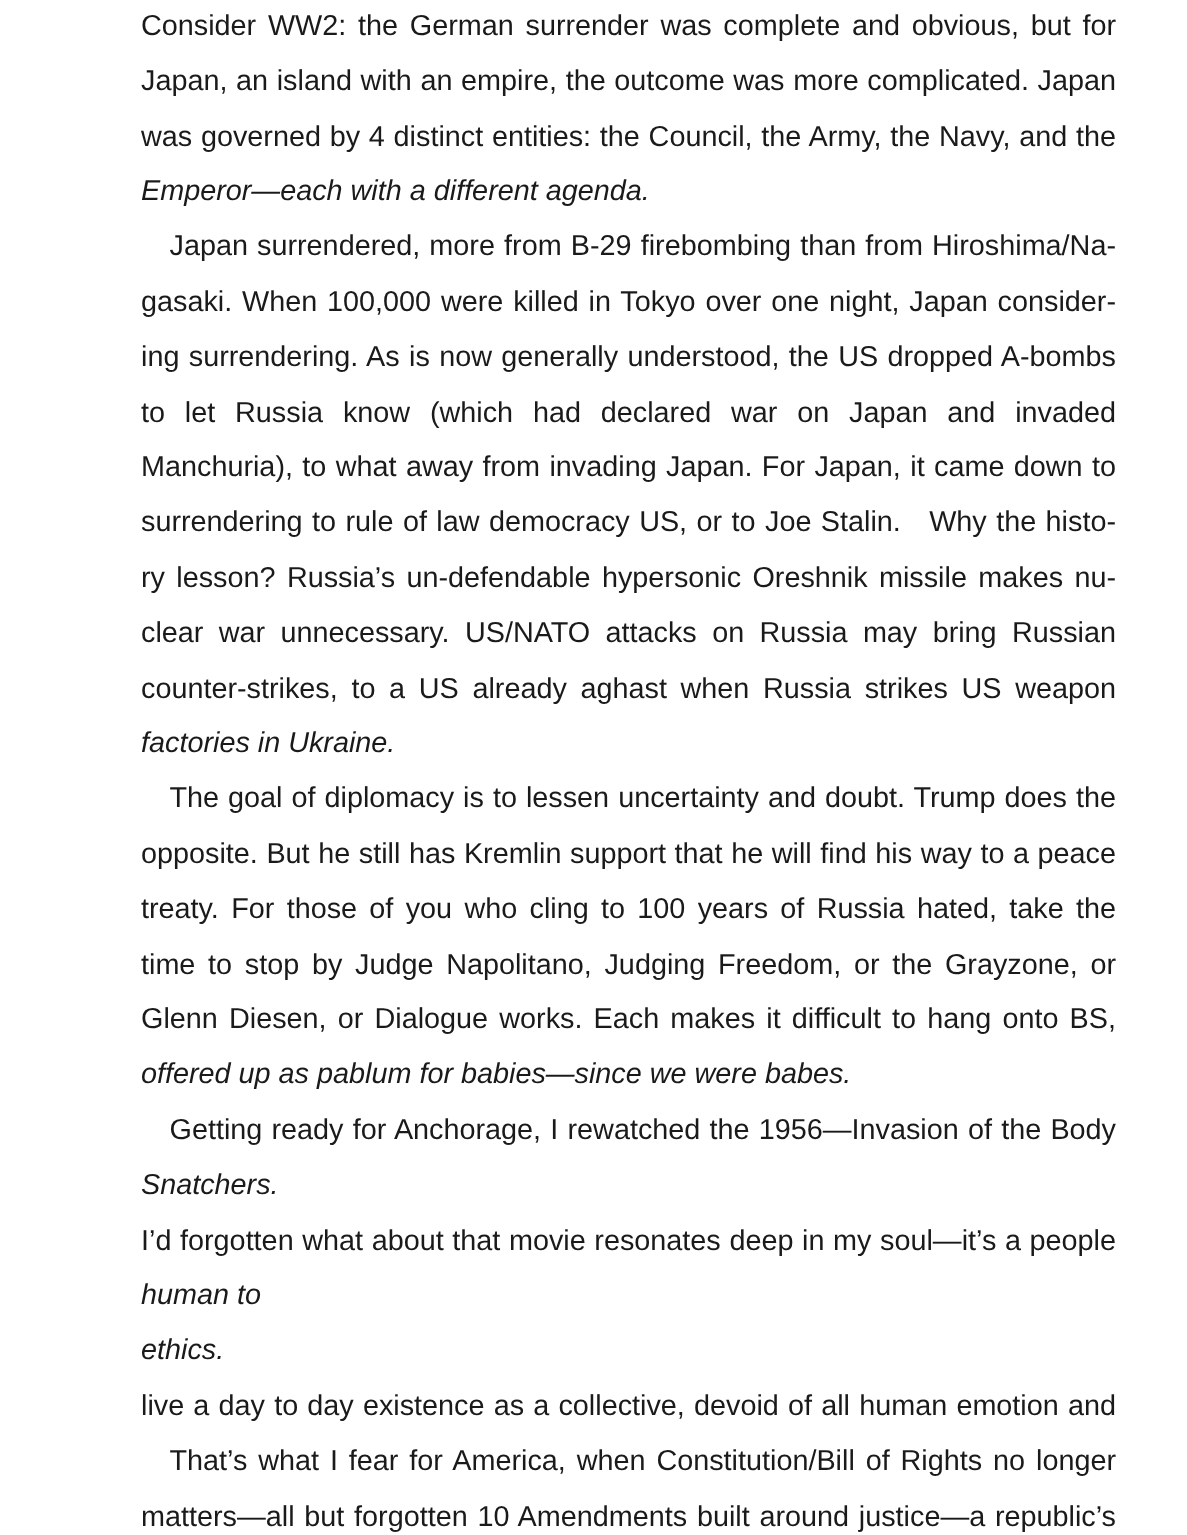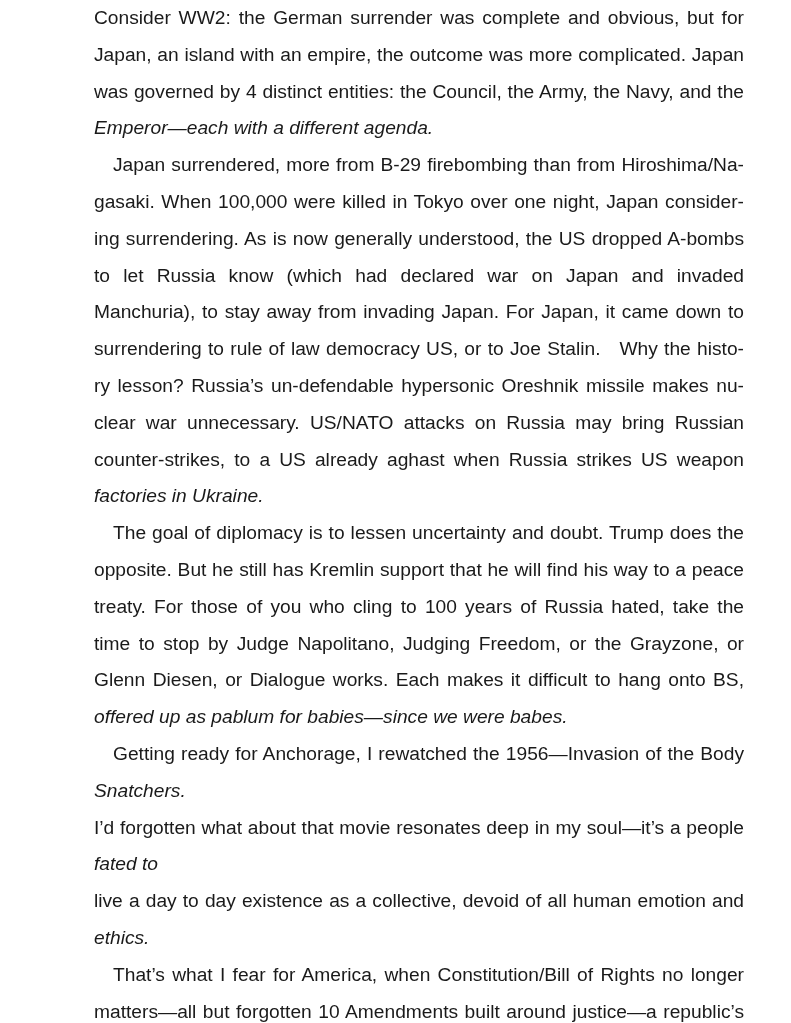--- a/index.html
+++ b/index.html
@@ -49,21 +49,21 @@
     <span class="line">Japan, an island with an empire, the outcome was more complicated. Japan</span>
     <span class="line">was governed by 4 distinct entities: the Council, the Army, the Navy, and the</span>
     <span class="line last">Emperor—each with a different agenda.</span>
   </div>
 
   <div>
     <span class="line indent">Japan surrendered, more from B-29 firebombing than from Hiroshima/Na-</span>
     <span class="line">gasaki. When 100,000 were killed in Tokyo over one night, Japan consider-</span>
     <span class="line">ing surrendering. As is now generally understood, the US dropped A-bombs</span>
     <span class="line">to let Russia know (which had declared war on Japan and invaded</span>
-    <span class="line">Manchuria), to stay away from invading Japan. For Japan, it came down to</span>
+    <span class="line">Manchuria), to what away from invading Japan. For Japan, it came down to</span>
     <span class="line">surrendering to rule of law democracy US, or to Joe Stalin.&nbsp;&nbsp;&nbsp;Why the histo-</span>
     <span class="line">ry lesson? Russia’s un-defendable hypersonic Oreshnik missile makes nu-</span>
     <span class="line">clear war unnecessary. US/NATO attacks on Russia may bring Russian</span>
     <span class="line">counter-strikes, to a US already aghast when Russia strikes US weapon</span>
     <span class="line last">factories in Ukraine.</span>
   </div>
 
   <div>
     <span class="line indent">The goal of diplomacy is to lessen uncertainty and doubt. Trump does the</span>
     <span class="line">opposite. But he still has Kremlin support that he will find his way to a peace</span>
@@ -73,25 +73,25 @@
     <span class="line last">offered up as pablum for babies—since we were babes.</span>
   </div>
 
   <div>
     <span class="line indent">Getting ready for Anchorage, I rewatched the 1956—Invasion of the Body</span>
     <span class="line last">Snatchers.</span>
   </div>
 
   <div>
     <span class="line">I’d forgotten what about that movie resonates deep in my soul—it’s a people</span>
-    <span class="line last">fated to</span>
+    <span class="line last">human to</span>
   </div>
 
   <div>
+    <span class="line last">ethics.</span>
     <span class="line">live a day to day existence as a collective, devoid of all human emotion and</span>
-    <span class="line last">ethics.</span>
   </div>
 
   <div>
     <span class="line indent">That’s what I fear for America, when Constitution/Bill of Rights no longer</span>
     <span class="line">matters—all but forgotten 10 Amendments built around justice—a republic’s</span>
   </div>
 </div>
 
 </body></html>

